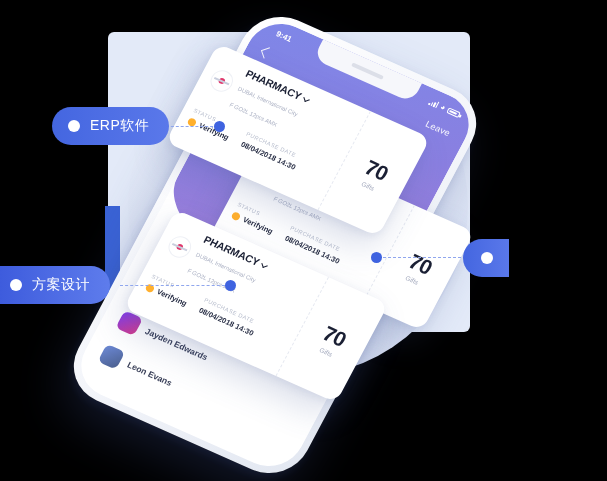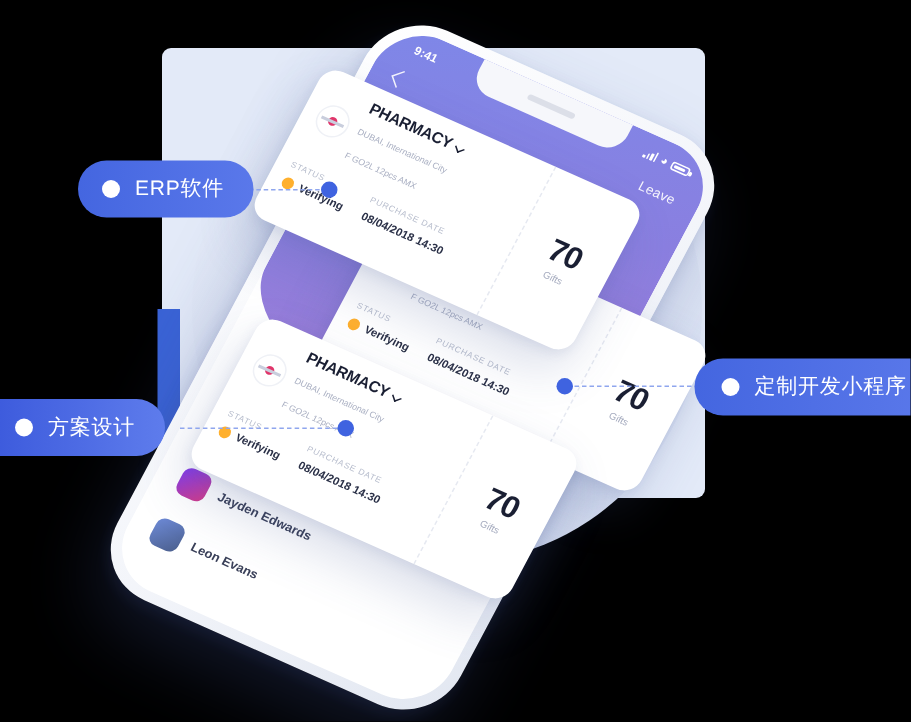--- a/index.html
+++ b/index.html
@@ -643,16 +643,15 @@
     <span>ERP软件</span>
   </div>
 
   <div class="pill pill-plan">
     <span class="bullet"></span>
     <span>方案设计</span>
   </div>
 
   <div class="pill pill-mini">
     <span class="bullet"></span>
-    <span>定制开发小程序</span>
   </div>
 
 </div>
 
 </body></html>

